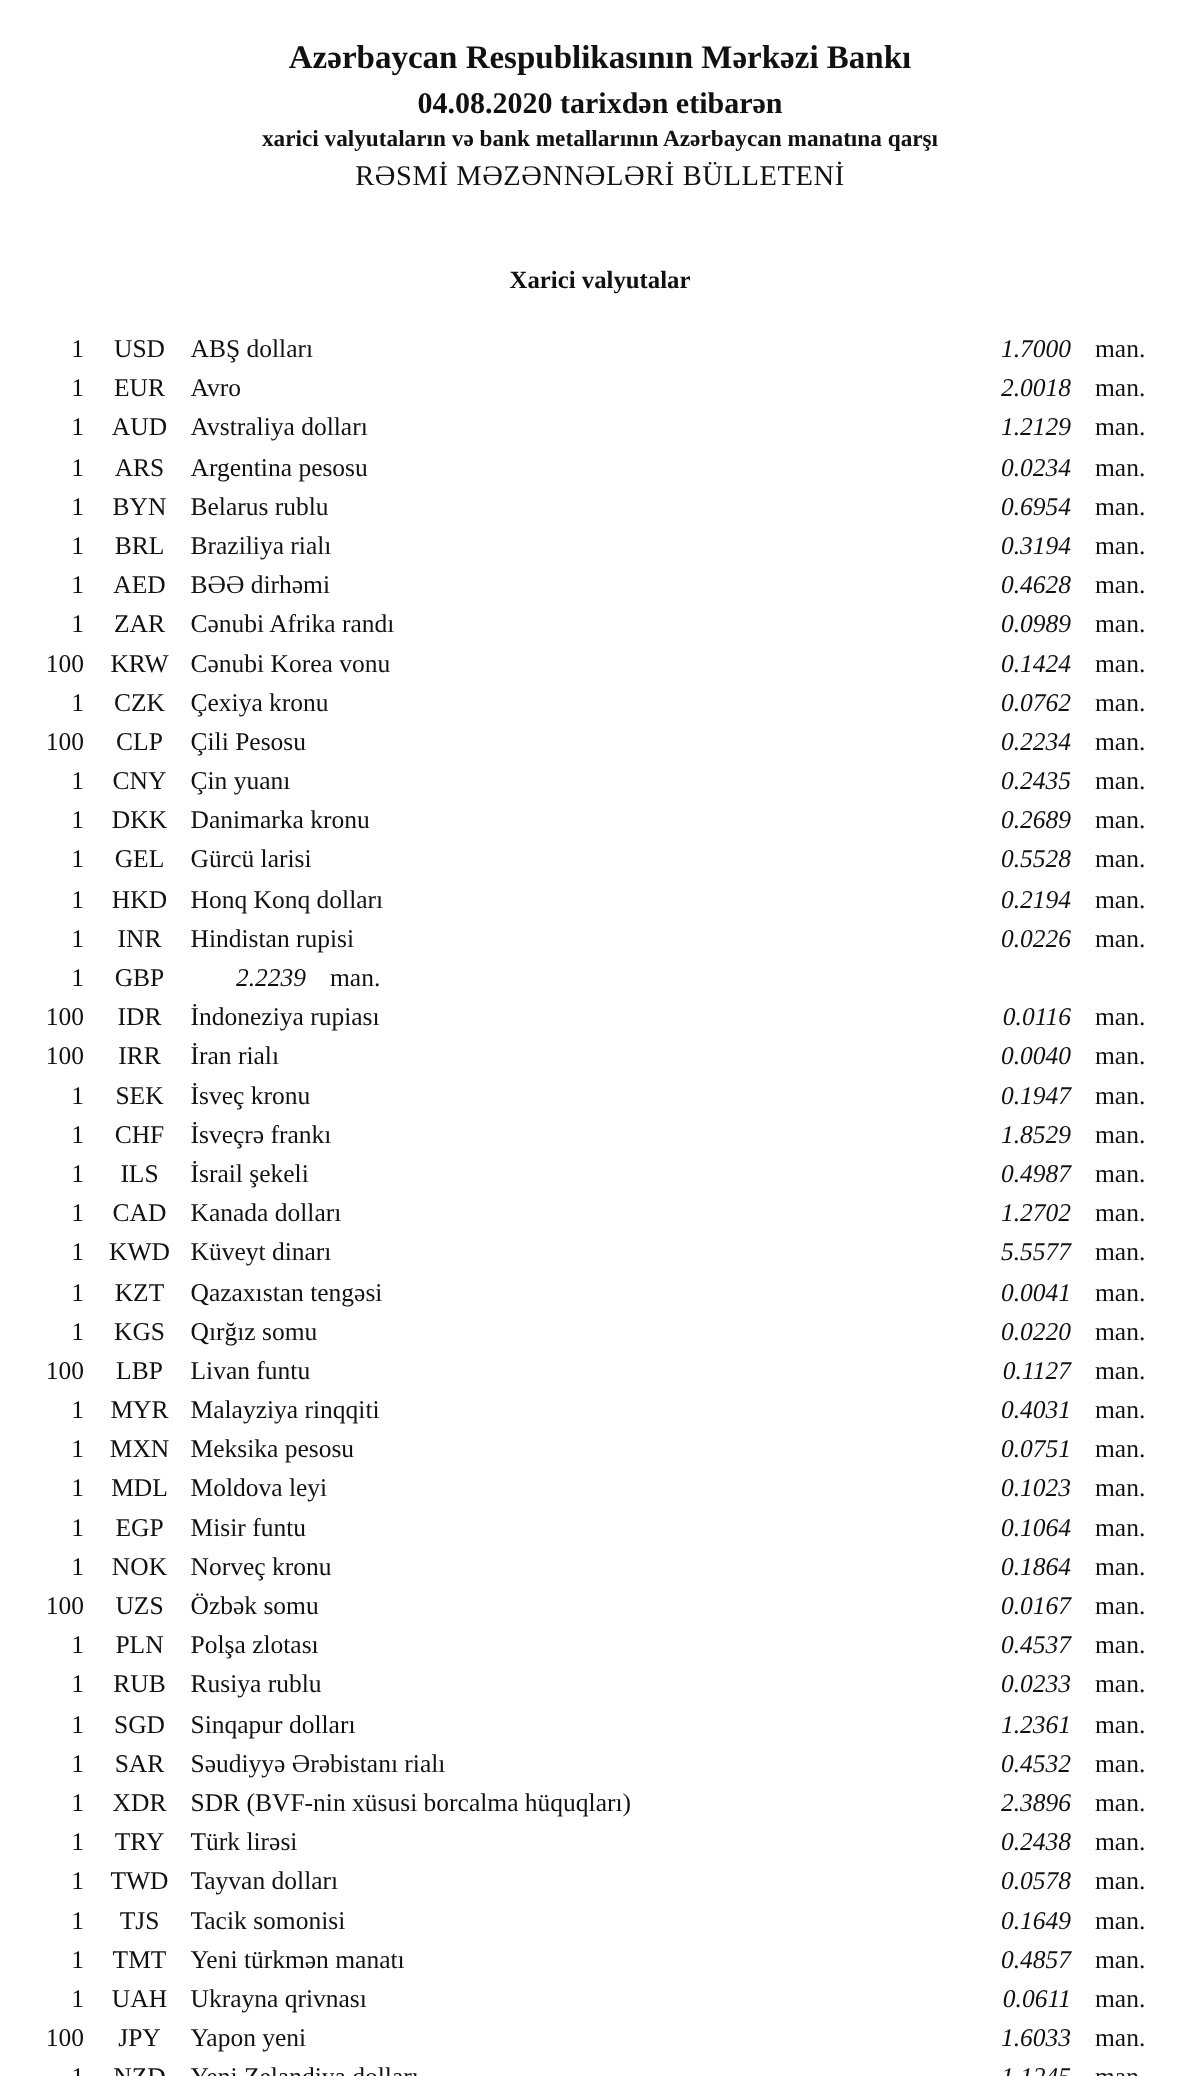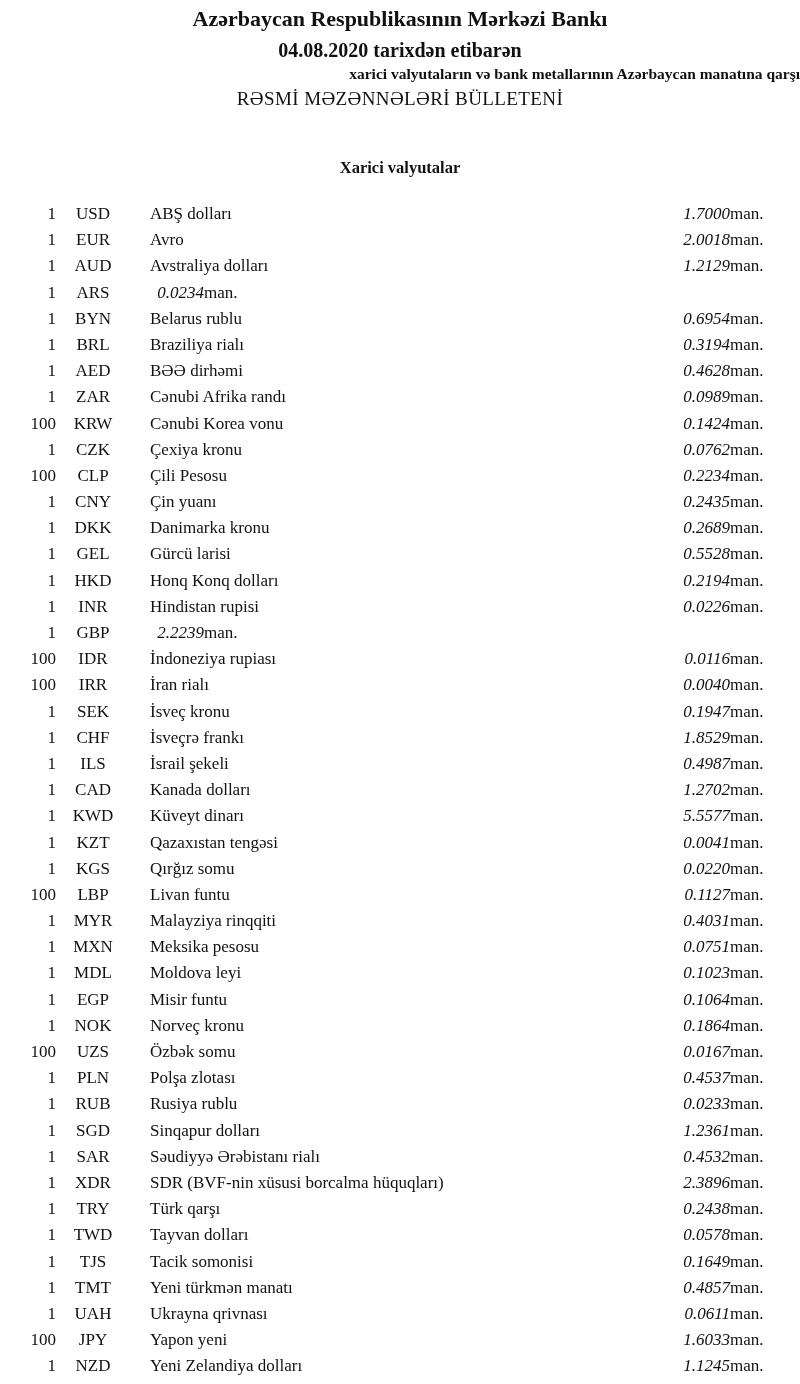--- a/index.html
+++ b/index.html
@@ -8,21 +8,21 @@
     background: #ffffff;
     color: #111111;
     font-family: "Liberation Serif", "DejaVu Serif", serif;
   }
   .page {
     width: 800px;
     height: 1384px;
     margin: 0 auto;
     background: #ffffff;
     box-sizing: border-box;
-    padding-top: 4px;
+    padding-top: 23px;
     overflow: hidden;
   }
   .hdr {
     text-align: center;
   }
   .bank-name {
     font-size: 22px;
     font-weight: bold;
     line-height: 30px;
     margin: 0;
@@ -30,21 +30,20 @@
   .date-line {
     font-size: 20px;
     font-weight: bold;
     line-height: 24px;
     margin-top: 4px;
   }
   .subject-line {
     font-size: 15.5px;
     font-weight: bold;
     line-height: 24px;
-    text-align: right;
   }
   .bulletin-title {
     font-size: 19px;
     font-weight: normal;
     line-height: 26px;
     letter-spacing: 0.4px;
   }
   .section-title {
     text-align: center;
     font-size: 16.5px;
@@ -70,32 +69,33 @@
     flex: 0 0 auto;
   }
   .code {
     width: 58px;
     text-align: center;
     margin-left: 8px;
     flex: 0 0 auto;
   }
   .name {
     flex: 1 1 auto;
-    margin-left: 28px;
+    margin-left: 5px;
     overflow: hidden;
   }
   .rate {
     width: 82px;
     text-align: right;
     font-weight: normal;
     font-style: italic;
     flex: 0 0 auto;
   }
   .unit {
     width: 46px;
+    margin-left: 16px;
     flex: 0 0 auto;
   }
 </style>
 </head>
 <body>
 
 <div class="page">
 
   <div class="hdr">
     <div class="bank-name">Azərbaycan Respublikasının Mərkəzi Bankı</div>
@@ -127,20 +127,21 @@
       <span class="qty">1</span>
       <span class="code">AUD</span>
       <span class="name">Avstraliya dolları</span>
       <span class="rate">1.2129</span>
       <span class="unit">man.</span>
     </div>
 
     <div class="rate-row">
       <span class="qty">1</span>
       <span class="code">ARS</span>
+      <span class="name">Argentina pesosu</span>
       <span class="rate">0.0234</span>
       <span class="unit">man.</span>
     </div>
 
     <div class="rate-row">
       <span class="qty">1</span>
       <span class="code">BYN</span>
       <span class="name">Belarus rublu</span>
       <span class="rate">0.6954</span>
       <span class="unit">man.</span>
@@ -405,21 +406,21 @@
       <span class="qty">1</span>
       <span class="code">XDR</span>
       <span class="name">SDR (BVF-nin xüsusi borcalma hüquqları)</span>
       <span class="rate">2.3896</span>
       <span class="unit">man.</span>
     </div>
 
     <div class="rate-row">
       <span class="qty">1</span>
       <span class="code">TRY</span>
-      <span class="name">Türk qarşı</span>
+      <span class="name">Türk lirəsi</span>
       <span class="rate">0.2438</span>
       <span class="unit">man.</span>
     </div>
 
     <div class="rate-row">
       <span class="qty">1</span>
       <span class="code">TWD</span>
       <span class="name">Tayvan dolları</span>
       <span class="rate">0.0578</span>
       <span class="unit">man.</span>

